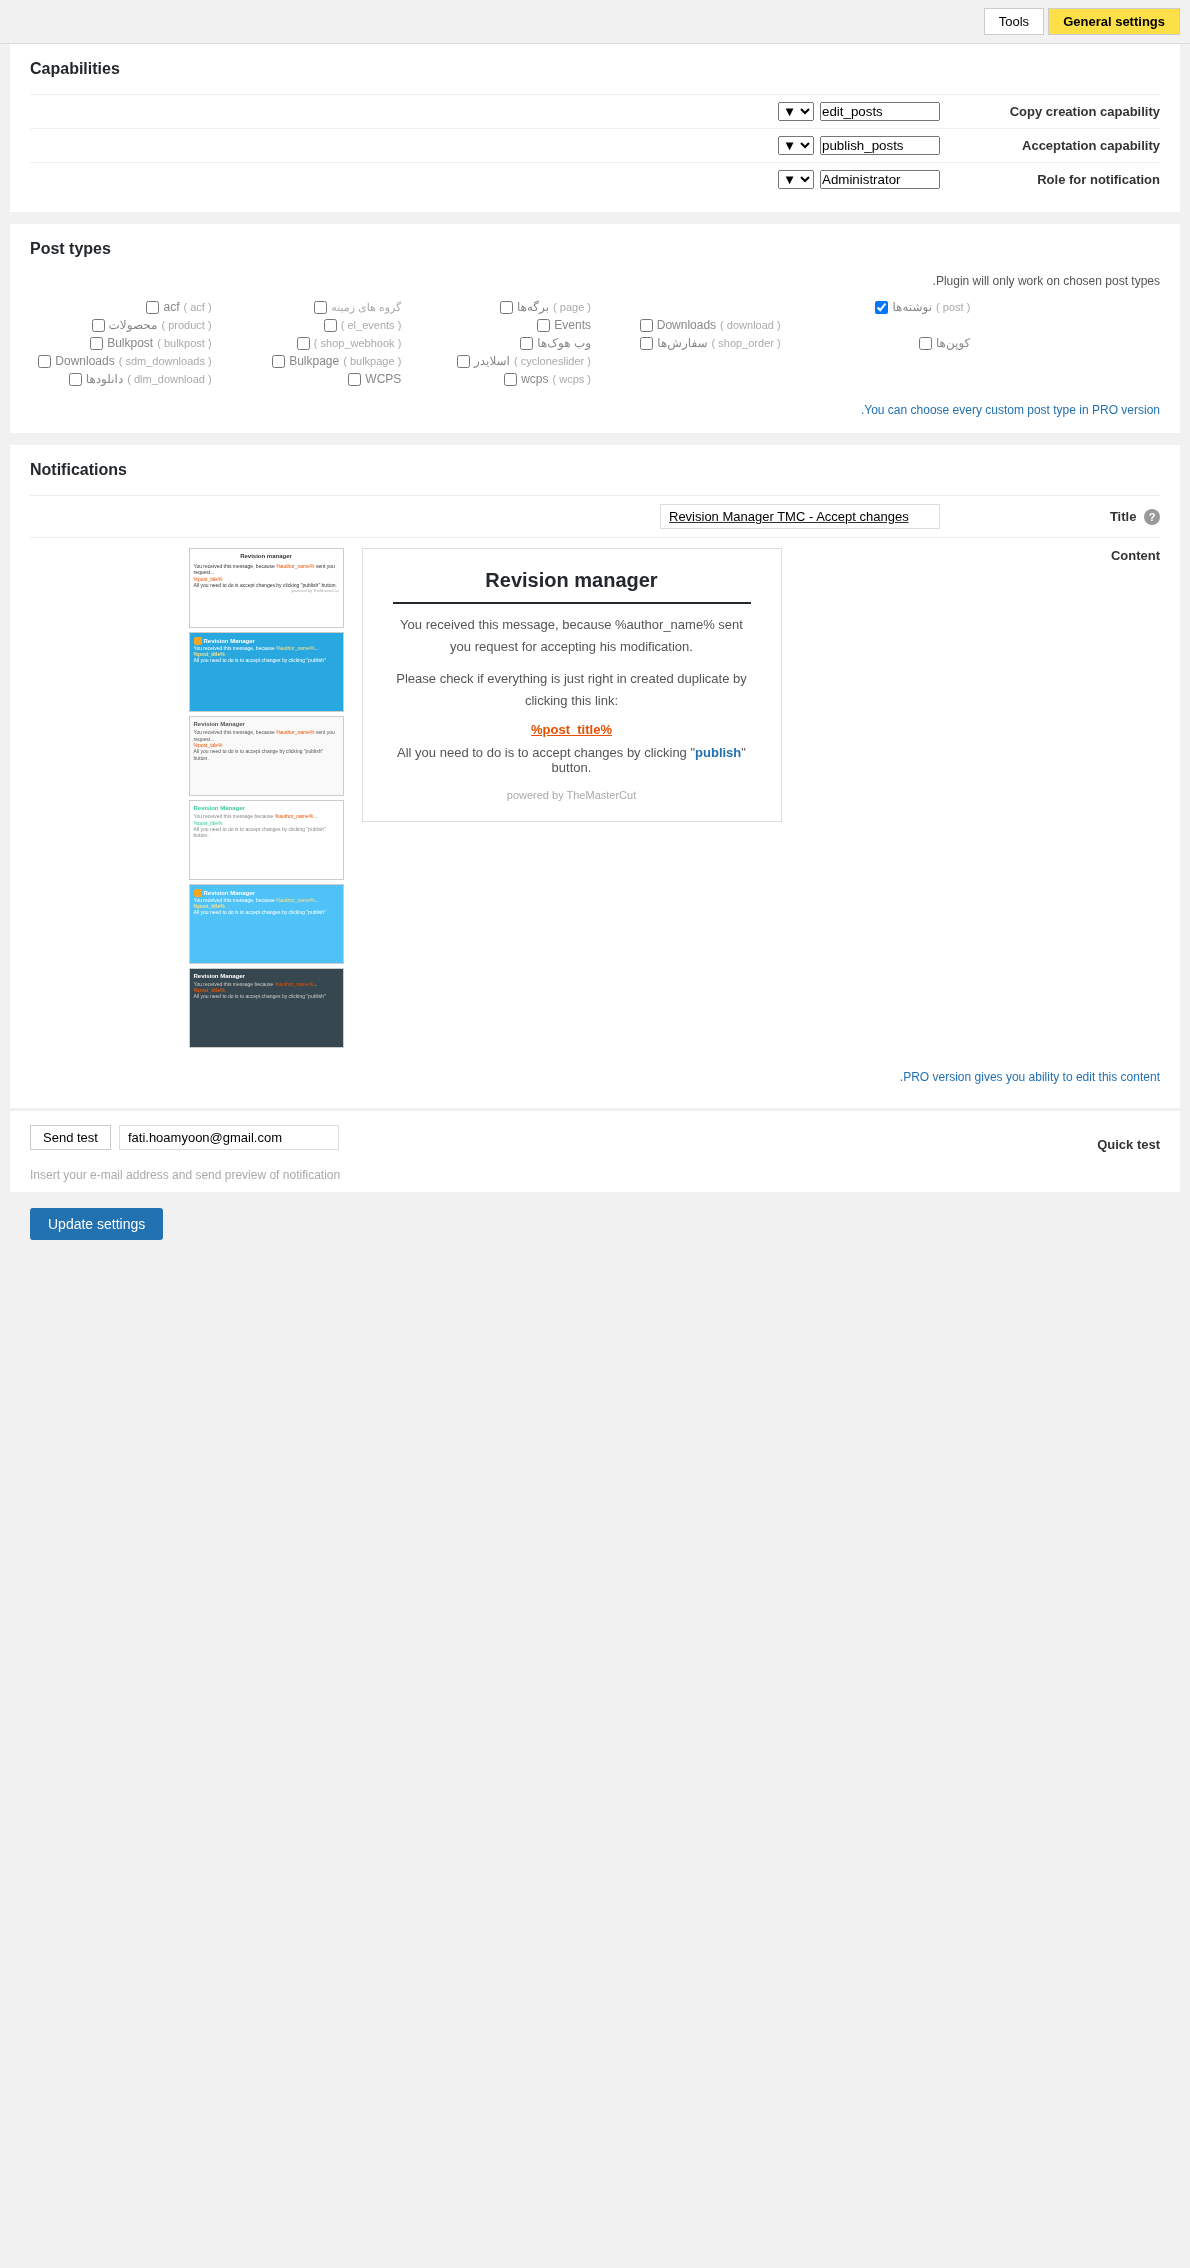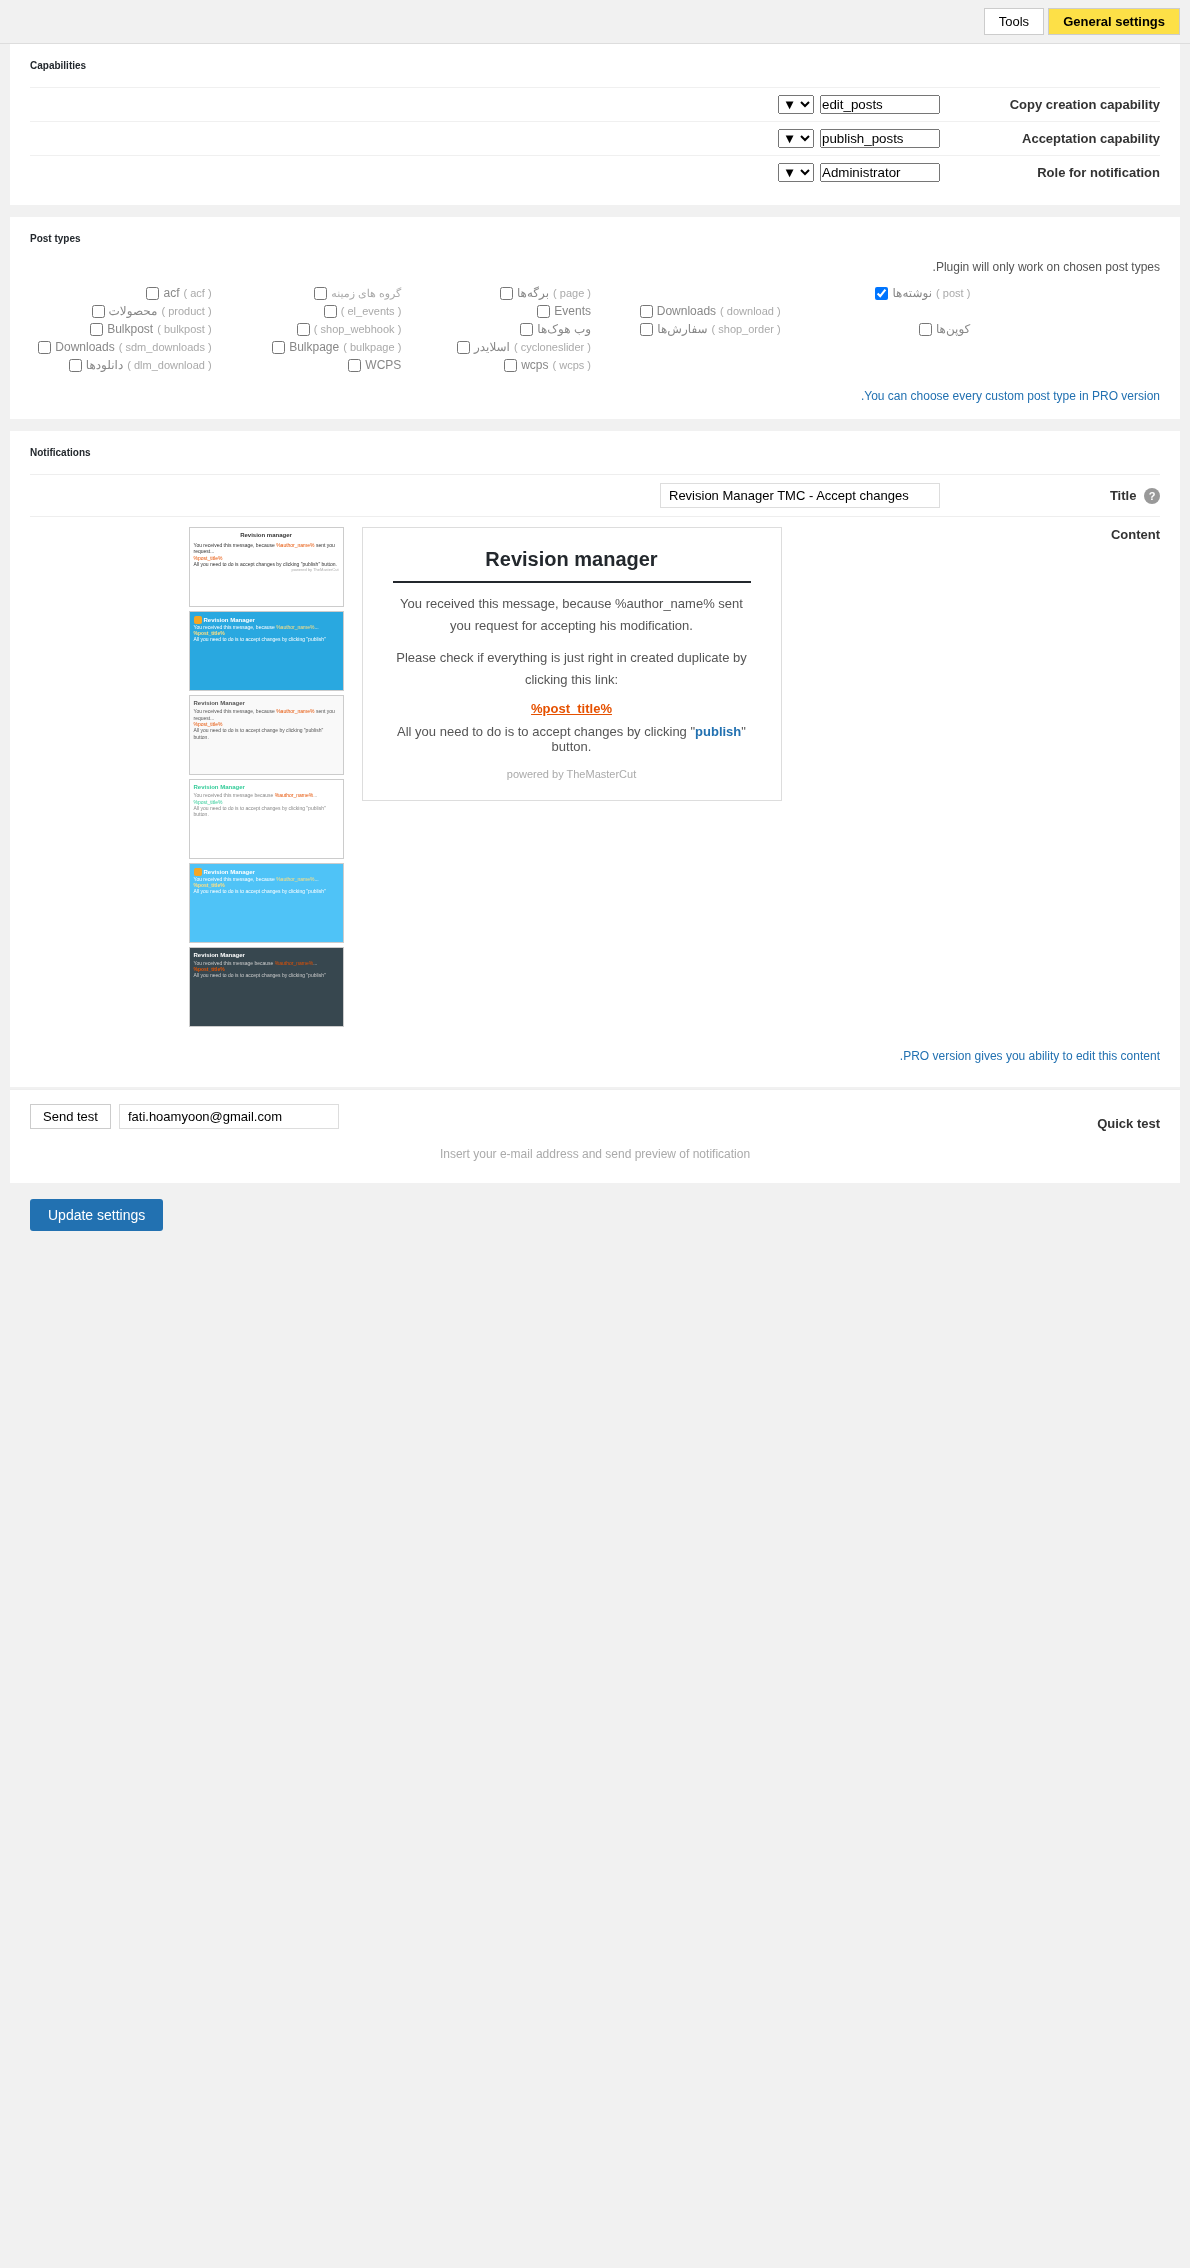--- a/index.html
+++ b/index.html
@@ -23,21 +23,21 @@
       cursor: pointer;
       border: 1px solid #ccc;
       background: #fff;
       margin-left: 4px;
     }
     .top-bar button.active {
       background: #fde047;
       font-weight: bold;
     }
     .section-title {
-      font-size: 10px;
+      font-size: 16px;
       font-weight: bold;
       margin-bottom: 16px;
       color: #23282d;
     }
     .info-link {
       color: #2271b1;
       text-decoration: none;
       font-size: 12px;
       text-align: right;
     }
@@ -95,20 +95,21 @@
       justify-content: space-between;
       padding: 8px 0;
       border-top: 1px solid #eee;
     }
     .notif-title-field {
       display: flex;
       align-items: center;
       gap: 8px;
       flex: 1;
       justify-content: flex-end;
+      text-decoration: underline;
     }
     .notif-title-field input {
       padding: 4px 8px;
       font-size: 13px;
       border: 1px solid #ddd;
       width: 220px;
     }
     .email-template-thumb {
       width: 155px;
       height: 80px;
@@ -235,22 +236,22 @@
     }
     .quick-test-left input {
       padding: 4px 8px;
       font-size: 13px;
       border: 1px solid #ddd;
       width: 220px;
     }
     .hint-text {
       font-size: 12px;
       color: #aaa;
-      text-align: center;
-      padding: 4px 20px 22px;
+      text-align: left;
+      padding: 4px 20px 10px;
       background: #fff;
     }
     .update-btn {
       margin: 16px 20px;
       padding: 8px 18px;
       background: #2271b1;
       color: #fff;
       border: none;
       font-size: 14px;
       cursor: pointer;

